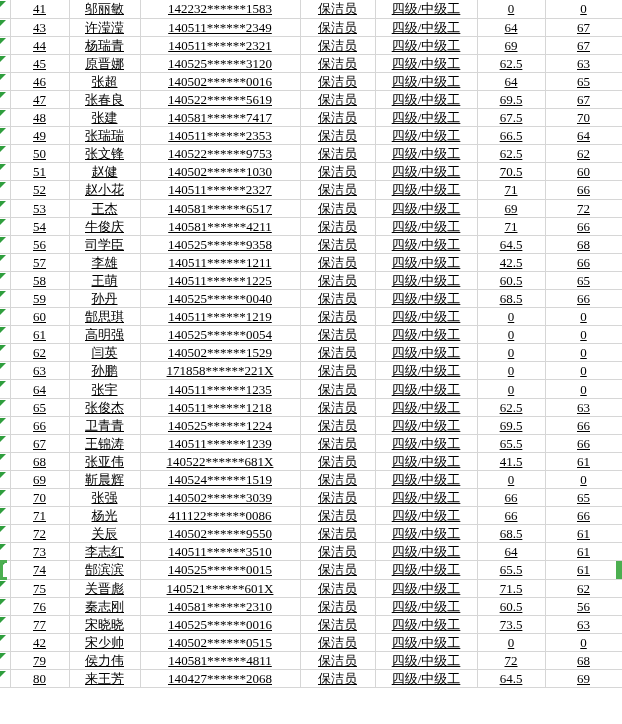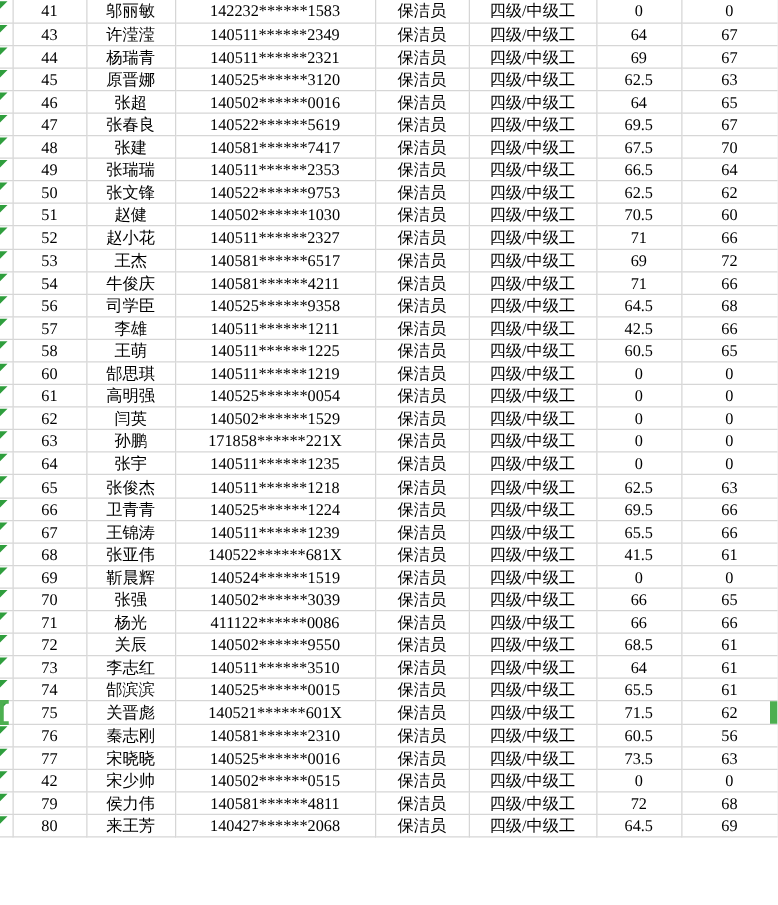--- a/index.html
+++ b/index.html
@@ -2,20 +2,21 @@
 <html><head>
 <meta charset="utf-8">
 <style>
   html,body{margin:0;padding:0;}
   #sheet{
     position:relative;
     width:622px;height:724px;
     background:#ffffff;
     overflow:hidden;
     font-family:"Liberation Serif","DejaVu Serif",serif;
+    text-decoration:underline;
   }
   table{
     border-collapse:collapse;
     table-layout:fixed;
     width:622px;
   }
   td{
     padding:0;
     height:18.1px;
     box-sizing:border-box;
@@ -254,20 +255,32 @@
           <td>140511******1225</td>
           <td>保洁员</td>
           <td>四级/中级工</td>
           <td>60.5</td>
           <td>65</td>
         </tr>
         <tr>
           <td class="colA">
             <span class="tri"></span>
           </td>
+          <td>59</td>
+          <td>孙丹</td>
+          <td>140525******0040</td>
+          <td>保洁员</td>
+          <td>四级/中级工</td>
+          <td>68.5</td>
+          <td>66</td>
+        </tr>
+        <tr>
+          <td class="colA">
+            <span class="tri"></span>
+          </td>
           <td>60</td>
           <td>郜思琪</td>
           <td>140511******1219</td>
           <td>保洁员</td>
           <td>四级/中级工</td>
           <td>0</td>
           <td>0</td>
         </tr>
         <tr>
           <td class="colA">

